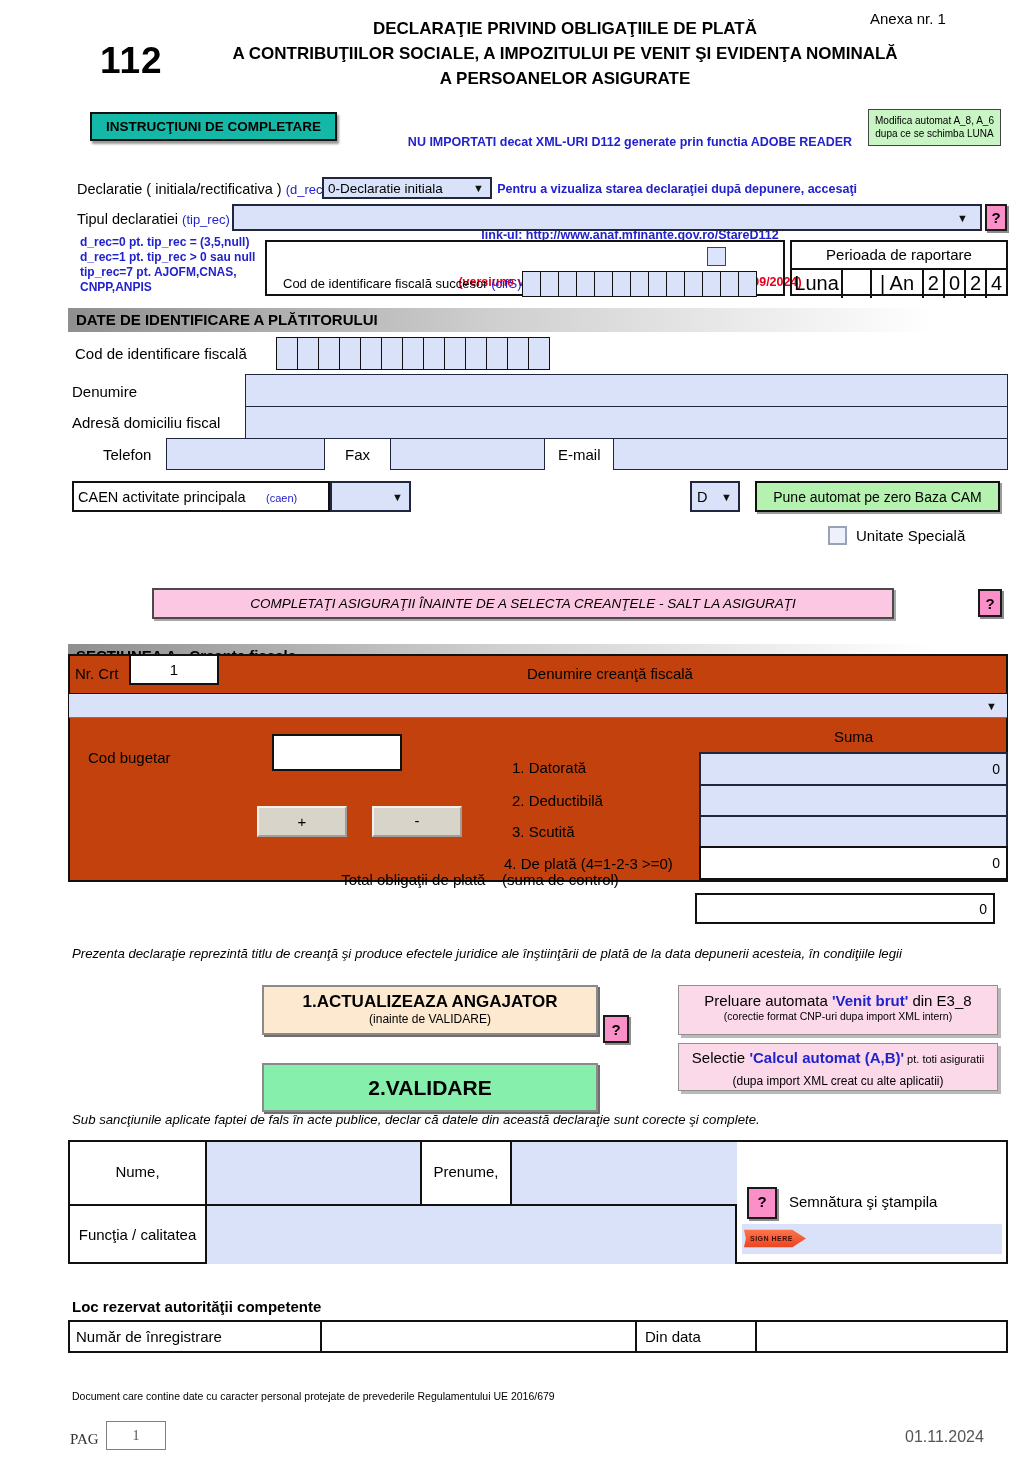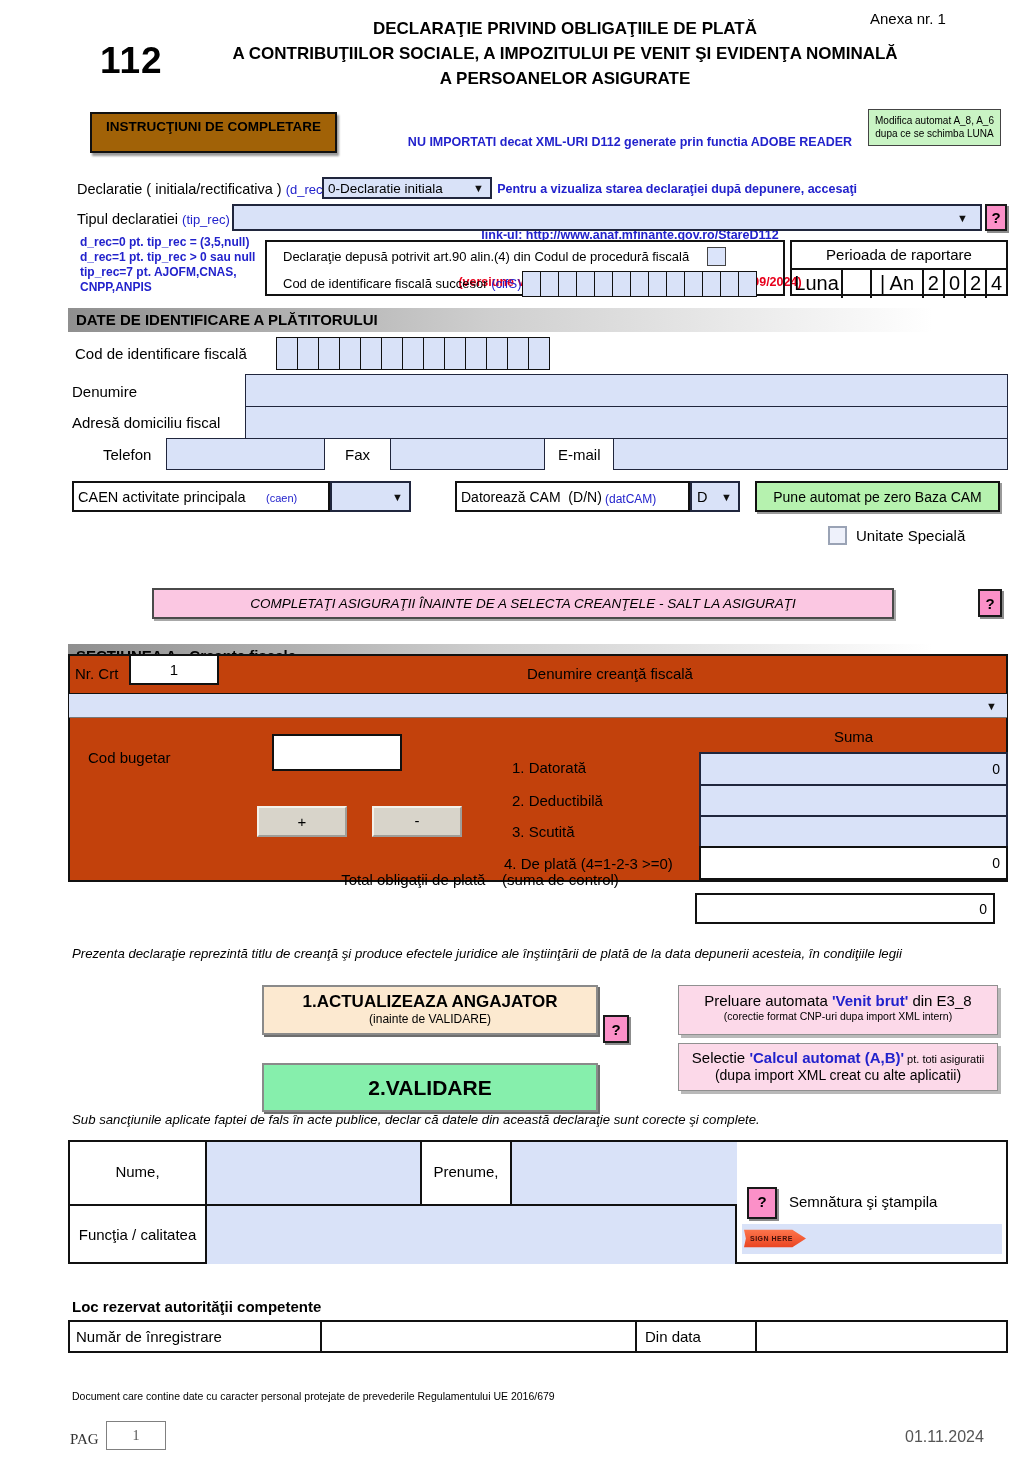--- a/index.html
+++ b/index.html
@@ -31,21 +31,21 @@
 <div id="page">
 
   <div class="a lbl15" style="left:870px;top:10px">Anexa nr. 1</div>
   <div class="a b" style="left:100px;top:40px;font-size:37px;letter-spacing:1px">112</div>
   <div class="a b ctr" style="left:165px;top:16px;width:800px;font-size:17px;line-height:25px">
     <div>DECLARAŢIE PRIVIND OBLIGAŢIILE DE PLATĂ</div>
     <div>A CONTRIBUŢIILOR SOCIALE, A IMPOZITULUI PE VENIT ŞI EVIDENŢA NOMINALĂ</div>
     <div>A PERSOANELOR ASIGURATE</div>
   </div>
 
-  <div class="a b ctr" style="left:90px;top:112px;width:247px;height:41px;background:#a16207;border:2px solid #111;box-shadow:2px 3px 2px #9a9a9a;font-size:13.5px;line-height:26px;cursor:pointer">INSTRUCŢIUNI DE COMPLETARE</div>
+  <div class="a b ctr" style="left:90px;top:112px;width:247px;height:29px;background:#14b8a6;border:2px solid #111;box-shadow:2px 3px 2px #9a9a9a;font-size:13.5px;line-height:26px;cursor:pointer">INSTRUCŢIUNI DE COMPLETARE</div>
 
   <div class="a b ctr" style="left:368px;top:104px;width:524px;font-size:12.5px;line-height:15.5px;white-space:pre;color:#2222cc">
     <div>NU IMPORTATI decat XML-URI D112 generate prin functia ADOBE READER</div>
     <div>'ExportData' !    Pentru a vizualiza starea declaraţiei după depunere, accesaţi</div>
     <div>link-ul: http://www.anaf.mfinante.gov.ro/StareD112</div>
     <div class="red">(versiune valabila incepand cu luna de raportare  09/2024)</div>
   </div>
 
   <div class="a ctr" style="left:868px;top:109px;width:133px;height:37px;background:#c9f4c4;border:1px solid #444;font-size:10px;line-height:12.5px;padding-top:5px">
     <div>Modifica automat A_8, A_6</div>
@@ -72,21 +72,20 @@
   <div class="a help" style="left:985px;top:204px;width:22px;height:27px;line-height:24px">?</div>
 
   <div class="a b blue" style="left:80px;top:235px;font-size:12px;line-height:15px">
     <div>d_rec=0 pt. tip_rec = (3,5,null)</div>
     <div>d_rec=1 pt. tip_rec &gt; 0 sau null</div>
     <div>tip_rec=7 pt. AJOFM,CNAS,</div>
     <div>CNPP,ANPIS</div>
   </div>
 
   <div class="a" style="left:265px;top:240px;width:520px;height:56px;border:2px solid #111">
-    <span class="lbl13" style="position:absolute;left:16px;top:7px">Declaraţie depusă potrivit art.90 alin.(4) din Codul de procedură fiscală</span>
     <div class="a checkbox" style="left:440px;top:5px;width:19px;height:19px;cursor:pointer"></div>
     <span class="lbl13" style="position:absolute;left:16px;top:34px">
       <span>Cod de identificare fiscală succesor</span>
       <span class="blue">(cifS)</span>
     </span>
     <div class="a combrow" style="left:256px;top:29px;cursor:text">
       <div class="comb" style="width:17px;height:24px"></div>
         <div class="comb" style="width:17px;height:24px"></div>
         <div class="comb" style="width:17px;height:24px"></div>
         <div class="comb" style="width:17px;height:24px"></div>
@@ -147,24 +146,20 @@
   <div class="a lbl15" style="left:558px;top:446px">E-mail</div>
   <div class="a field" style="left:613px;top:438px;width:395px;height:32px;cursor:text"></div>
 
   <div class="a" style="left:72px;top:481px;width:258px;height:31px;border:2px solid #111;background:#fff">
     <span style="position:absolute;left:4px;top:6px;font-size:14.5px">CAEN activitate principala</span>
     <span class="blue" style="position:absolute;left:192px;top:9px;font-size:11px">(caen)</span>
   </div>
   <div class="a field" style="left:330px;top:481px;width:81px;height:31px;border-width:2px;cursor:pointer">
     <span class="ddarrow">▼</span>
   </div>
-  <div class="a" style="left:455px;top:481px;width:235px;height:31px;border:2px solid #111;background:#fff">
-    <span style="position:absolute;left:4px;top:6px;font-size:14px;white-space:pre">Datorează CAM  (D/N)</span>
-    <span class="blue" style="position:absolute;left:148px;top:9px;font-size:12px">(datCAM)</span>
-  </div>
   <div class="a field" style="left:690px;top:481px;width:50px;height:31px;border-width:2px;cursor:pointer">
     <span style="position:absolute;left:5px;top:6px;font-size:14.5px">D</span>
     <span class="ddarrow">▼</span>
   </div>
   <div class="a ctr" style="left:755px;top:481px;width:245px;height:31px;background:#b6f2af;border:2px solid #111;box-shadow:2px 2px 0 #9a9a9a;font-size:14px;line-height:28px;cursor:pointer">Pune automat pe zero Baza CAM</div>
 
   <div class="a" style="left:828px;top:526px;width:19px;height:19px;background:#eef1fb;border:2px solid #9aa3b5;cursor:pointer"></div>
   <div class="a lbl15" style="left:856px;top:527px">Unitate Specială</div>
 
   <div class="a i ctr" style="left:152px;top:588px;width:742px;height:31px;background:#fbc7e2;border:2px solid #4a4a4a;box-shadow:2px 2px 0 #a8a8a8;font-size:13.5px;line-height:27px;cursor:pointer">COMPLETAŢI ASIGURAŢII ÎNAINTE DE A SELECTA CREANŢELE - SALT LA ASIGURAŢI</div>
@@ -217,21 +212,21 @@
   <div class="a pinkbox" style="left:678px;top:985px;width:320px;height:50px;cursor:pointer">
     <div style="font-size:15px;margin-top:6px">
       <span>Preluare automata </span><span class="blue b">'Venit brut'</span><span> din E3_8</span>
     </div>
     <div style="font-size:10.5px;margin-top:1px">(corectie format CNP-uri  dupa import XML intern)</div>
   </div>
   <div class="a pinkbox" style="left:678px;top:1043px;width:320px;height:48px;cursor:pointer">
     <div style="font-size:15px;margin-top:5px">
       <span>Selectie </span><span class="blue b">'Calcul automat (A,B)'</span><span style="font-size:11px"> pt. toti asiguratii</span>
     </div>
-    <div style="font-size:14px;margin-top:1px">(dupa import XML creat cu  alte aplicatii)</div>
+    <div style="font-size:12px;margin-top:8px">(dupa import XML creat cu  alte aplicatii)</div>
   </div>
 
   <div class="a i" style="left:72px;top:1112px;width:920px;font-size:13.2px">Sub sancţiunile aplicate faptei de fals în acte publice, declar că datele din această declaraţie sunt corecte şi complete.</div>
 
   <div class="a" style="left:68px;top:1140px;width:940px;height:124px;border:2px solid #111;background:#fff">
     <div class="a ctr lbl15" style="left:0;top:0;width:137px;height:62px;line-height:60px;border-right:2px solid #111">Nume,</div>
     <div class="a" style="left:137px;top:0;width:215px;height:62px;background:#d9e2f8;border-right:2px solid #111;cursor:text"></div>
     <div class="a ctr lbl15" style="left:352px;top:0;width:90px;height:62px;line-height:60px;border-right:2px solid #111">Prenume,</div>
     <div class="a" style="left:442px;top:0;width:225px;height:62px;background:#d9e2f8;cursor:text"></div>
     <div class="a lbl15" style="left:0;top:62px;width:137px;height:60px;line-height:58px;border-top:2px solid #111;border-right:2px solid #111;text-align:center;border-bottom:none">Funcţia / calitatea</div>

